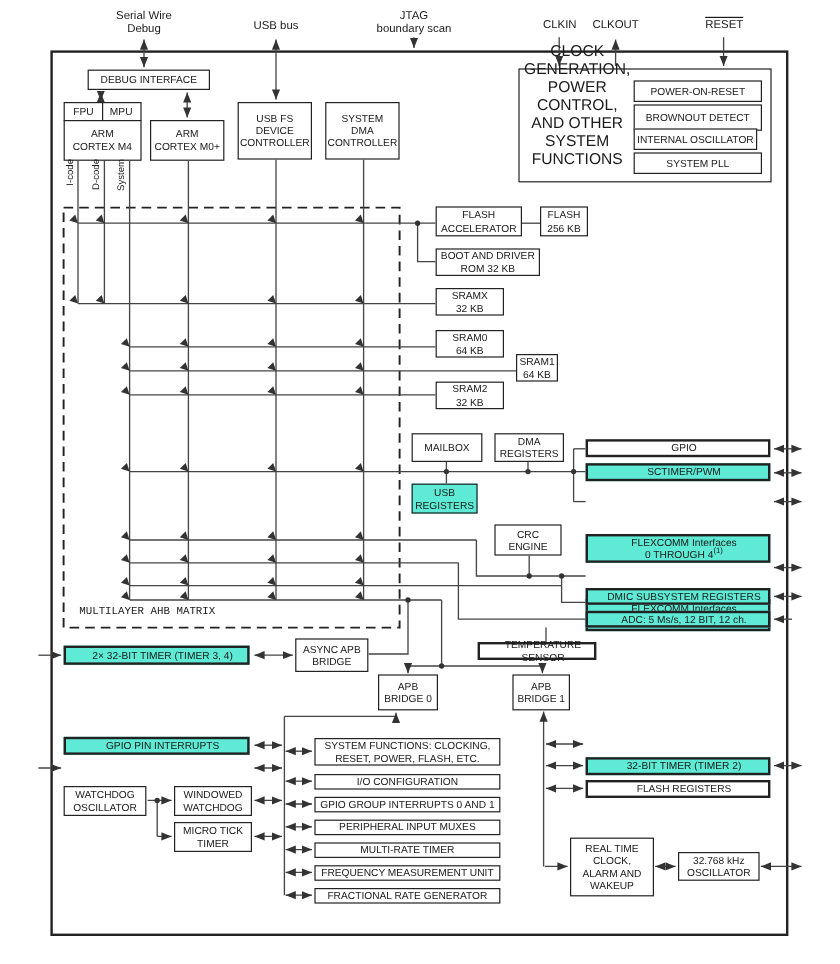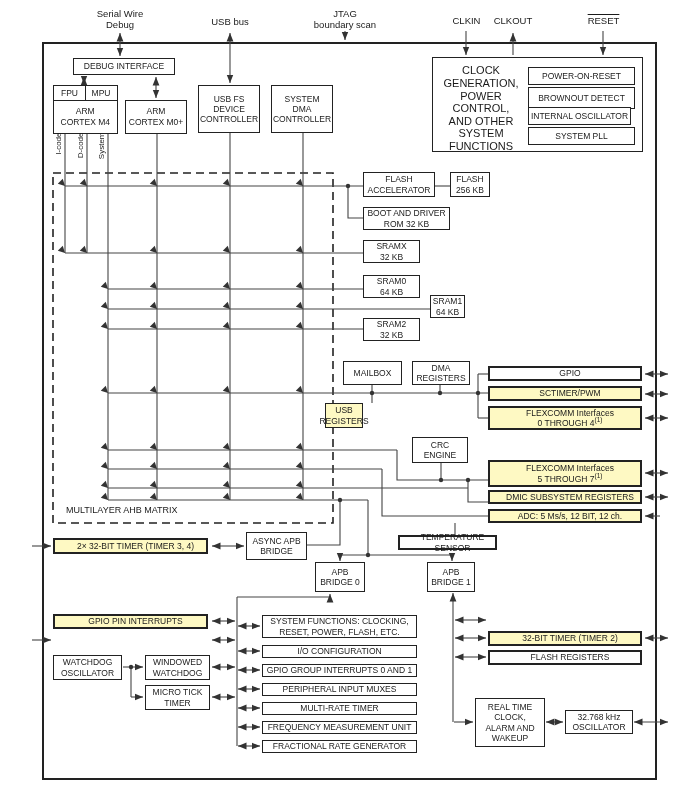--- a/index.html
+++ b/index.html
@@ -4,32 +4,32 @@
 <style>
   html,body{margin:0;padding:0;background:#fff;}
   #stage{position:relative;width:700px;height:803px;background:#fff;
          font-family:"Liberation Sans", sans-serif;color:#1a1a1a;overflow:hidden;}
   #outer-border{position:absolute;left:42px;top:42px;width:611px;height:734px;
                 border:2px solid #222;}
   #wires{position:absolute;left:0;top:0;width:700px;height:803px;}
   .box{position:absolute;display:flex;align-items:center;justify-content:center;
        text-align:center;background:#fff;border:1.5px solid #222;
        font-size:8.5px;line-height:1.18;white-space:pre-line;box-sizing:border-box;}
-  .gray{background:#fef9c3;}
+  .gray{background:#5eead4;}
   .heavy{border-width:2px;padding-left:10px;}
   .lab{position:absolute;background:transparent;border:none;display:flex;
        align-items:center;justify-content:center;text-align:center;
        font-size:9.5px;line-height:1.15;white-space:pre-line;}
   .rot{position:absolute;width:40px;height:11px;font-size:8px;
        display:flex;align-items:center;justify-content:flex-end;
        transform:rotate(-90deg);transform-origin:center;background:transparent;border:none;}
-  .stack{flex-direction:column;}
+  .stack{flex-direction:column;margin-top:39px;}
   sup{font-size:6.5px;line-height:0;}
   .overline{text-decoration:overline;}
-  .mlabel{position:absolute;font-size:9px;background:transparent;border:none;}
+  .mlabel{position:absolute;font-size:9px;background:transparent;border:none;font-family:Liberation Mono, monospace;}
 </style>
 </head>
 <body>
 
 <div id="stage">
 
   <div id="outer-border"></div>
 
   <svg id="wires" viewBox="0 0 700 803" xmlns="http://www.w3.org/2000/svg">
     <defs>
@@ -170,21 +170,21 @@
 DEVICE
 CONTROLLER</div>
   <div class="box" style="left:271px;top:85px;width:62px;height:48px">SYSTEM
 DMA
 CONTROLLER</div>
   <div class="rot" style="left:38px;top:147px">I-code</div>
   <div class="rot" style="left:60px;top:147px">D-code</div>
   <div class="rot" style="left:81px;top:147px">System</div>
 
   <div class="box" style="left:432px;top:57px;width:211px;height:95px"></div>
-  <div class="lab" style="left:434px;top:64px;width:94px;height:89px;font-size:11px">CLOCK GENERATION,
+  <div class="lab" style="left:434px;top:44px;width:94px;height:89px;font-size:13px">CLOCK GENERATION,
 POWER CONTROL,
 AND OTHER
 SYSTEM FUNCTIONS</div>
   <div class="box" style="left:528px;top:67px;width:107px;height:18px">POWER-ON-RESET</div>
   <div class="box" style="left:528px;top:87px;width:107px;height:22px">BROWNOUT DETECT</div>
   <div class="box" style="left:528px;top:107px;width:103px;height:18px">INTERNAL OSCILLATOR</div>
   <div class="box" style="left:528px;top:127px;width:107px;height:18px">SYSTEM PLL</div>
 
   <div class="box" style="left:363px;top:172px;width:72px;height:25px">FLASH
 ACCELERATOR</div>
@@ -199,21 +199,21 @@
   <div class="box" style="left:430px;top:295px;width:35px;height:23px">SRAM1
 64 KB</div>
   <div class="box" style="left:363px;top:318px;width:57px;height:23px">SRAM2
 32 KB</div>
 
   <div class="mlabel" style="left:66px;top:505px">MULTILAYER AHB MATRIX</div>
 
   <div class="box" style="left:343px;top:361px;width:59px;height:24px">MAILBOX</div>
   <div class="box" style="left:412px;top:361px;width:58px;height:24px">DMA
 REGISTERS</div>
-  <div class="box gray" style="left:325px;top:403px;width:38px;height:25px">USB
+  <div class="box gray" style="left:343px;top:403px;width:55px;height:25px">USB
 REGISTERS</div>
   <div class="box" style="left:412px;top:437px;width:56px;height:26px">CRC
 ENGINE</div>
   <div class="box heavy" style="left:488px;top:366px;width:154px;height:15px">GPIO</div>
   <div class="box gray heavy" style="left:488px;top:386px;width:154px;height:15px">SCTIMER/PWM</div>
   <div class="box gray heavy stack" style="left:488px;top:406px;width:154px;height:24px">
     <span>FLEXCOMM Interfaces</span>
     <span><span>0 THROUGH 4</span><sup>(1)</sup></span>
   </div>
   <div class="box gray heavy stack" style="left:488px;top:460px;width:154px;height:27px">

